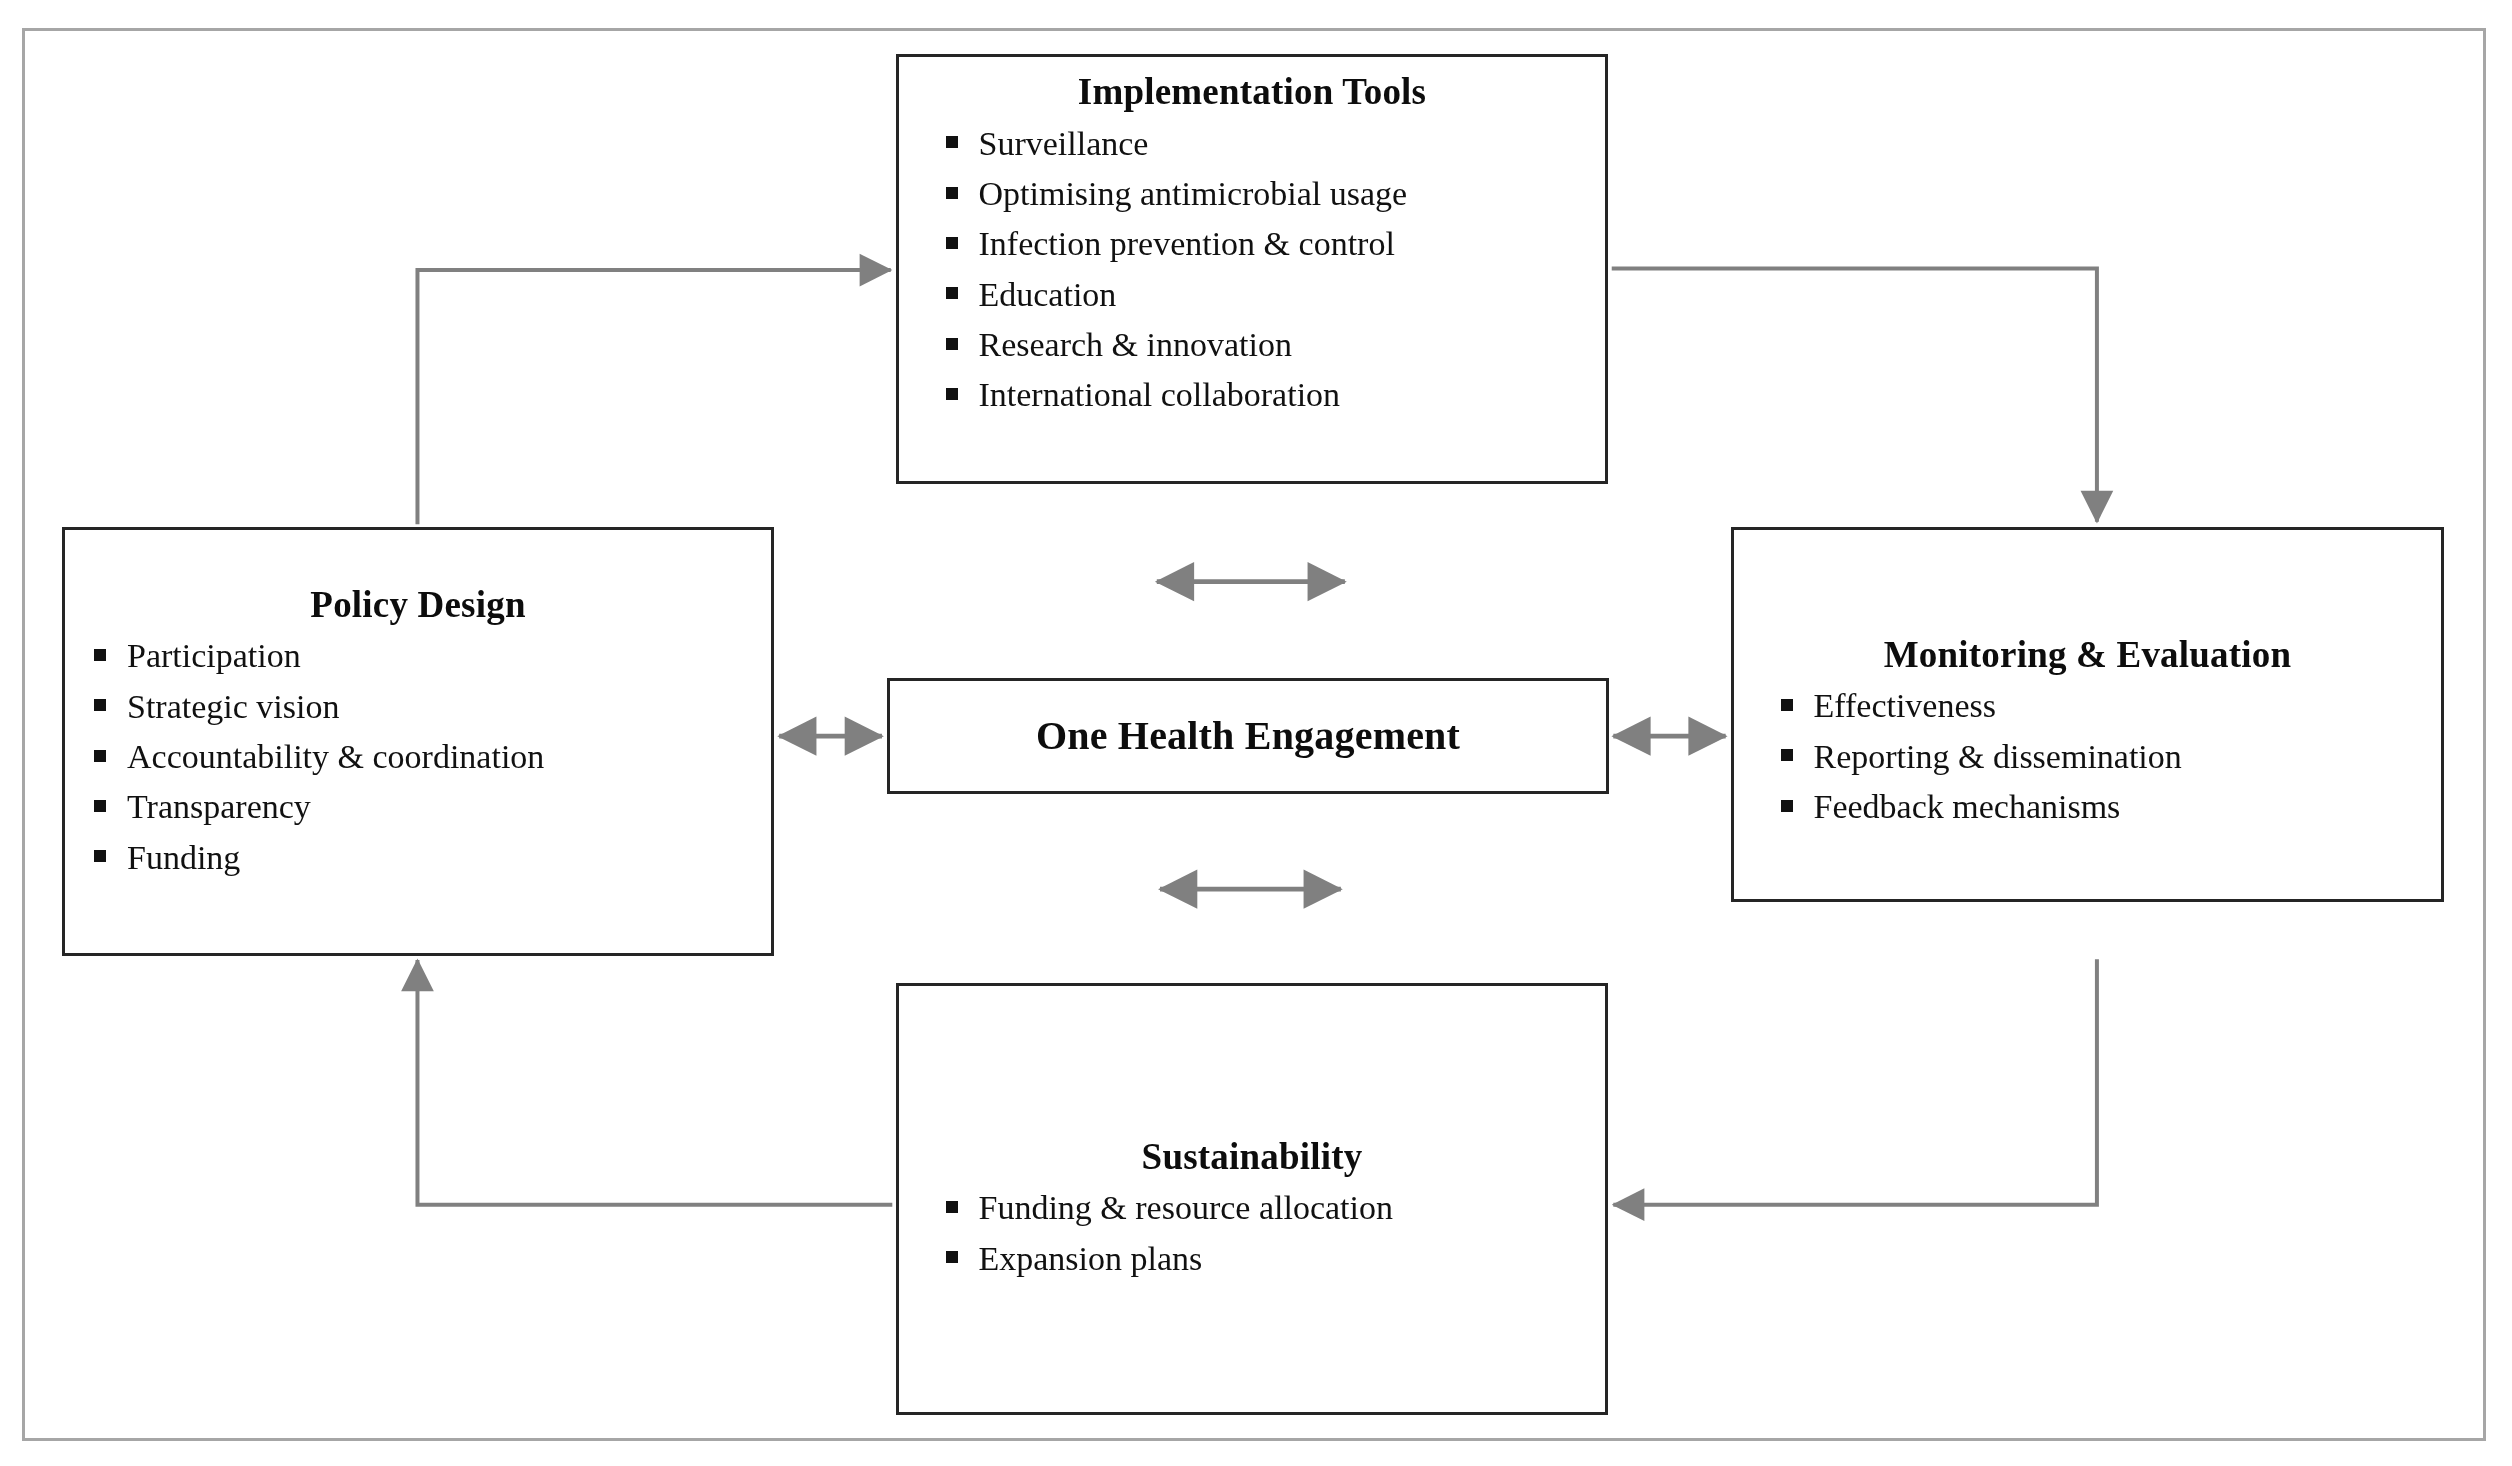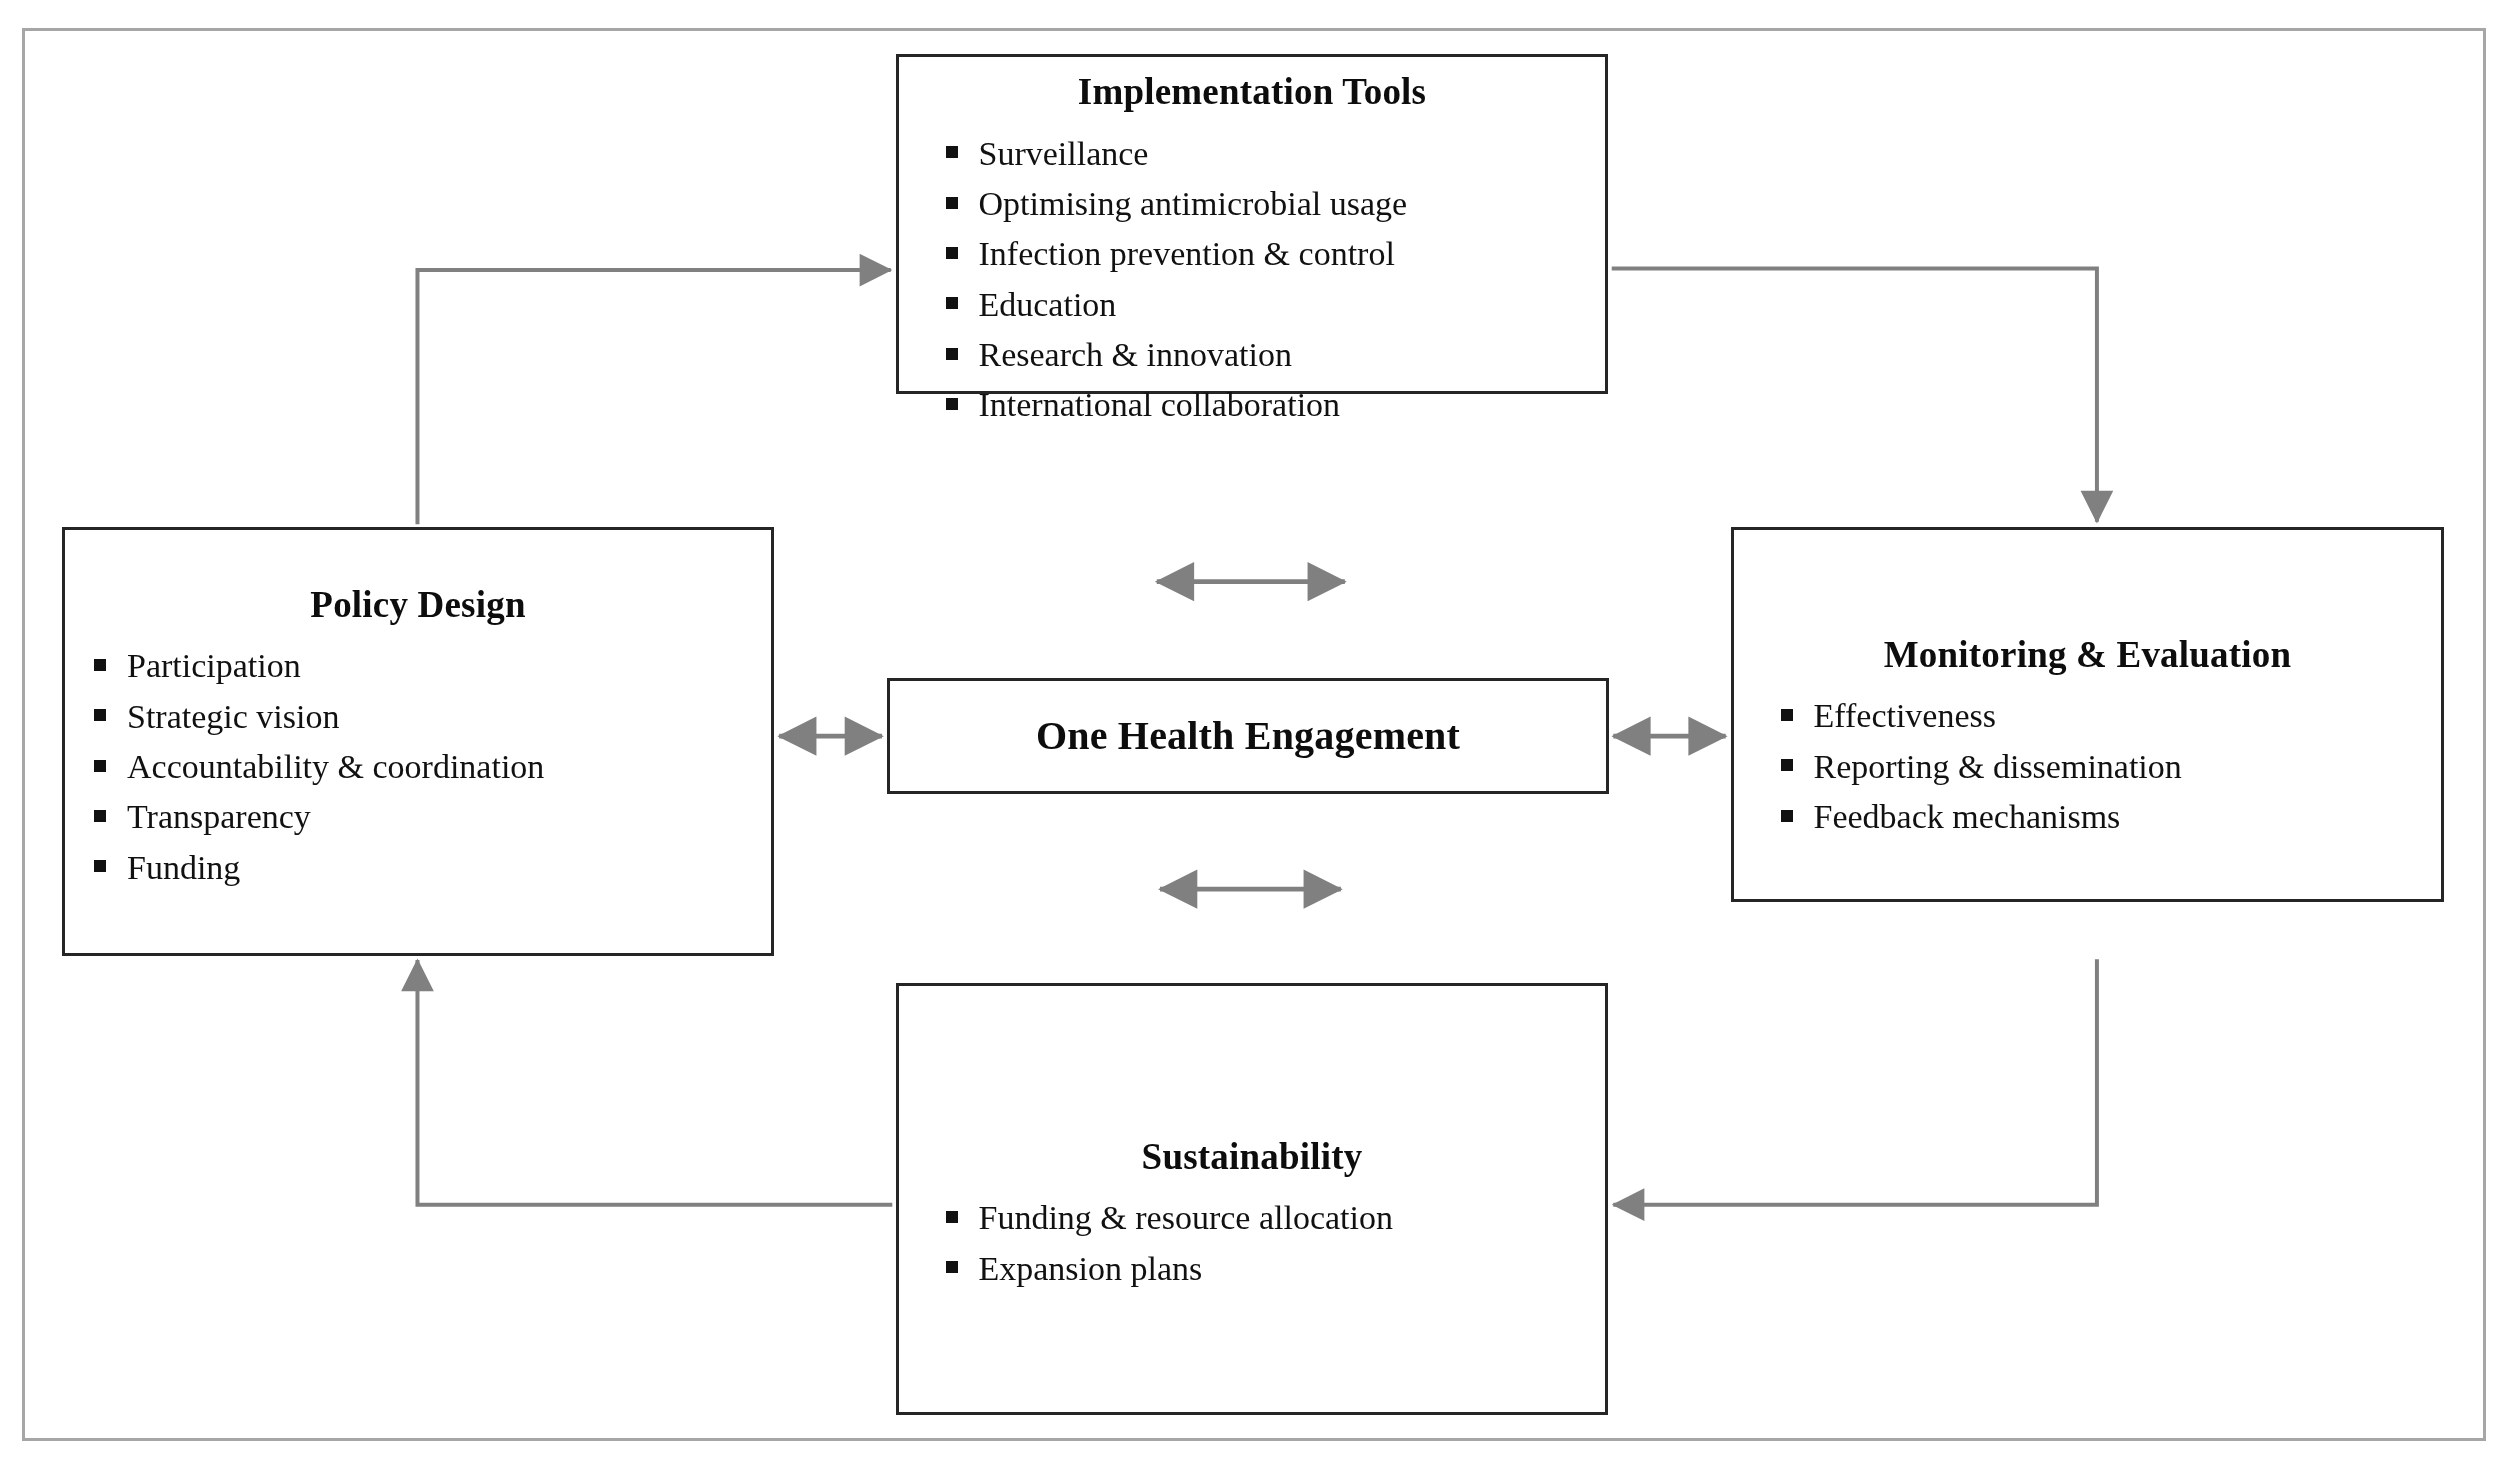--- a/index.html
+++ b/index.html
@@ -47,21 +47,21 @@
   .node-title {
     text-align: center;
     font-weight: bold;
     font-size: 37px;
     line-height: 1.12;
     color: #0d0d0d;
     letter-spacing: 0.2px;
   }
   .node-list {
     list-style: none;
-    margin: 16px;
+    margin: 6px;
     padding: 0;
   }
   .node-list li {
     position: relative;
     font-size: 34px;
     line-height: 1.48;
     color: #111111;
     padding-left: 62px;
     white-space: nowrap;
   }
@@ -73,21 +73,21 @@
     height: 12px;
     background: #111111;
     display: block;
   }
 
   
   #box-implementation {
     left: 896px;
     top: 54px;
     width: 712px;
-    height: 340px;
+    height: 430px;
     font-family: Liberation Serif, serif;
   }
   #box-implementation .node-title { margin: 14.3px 0 4.8px 0; }
   #box-implementation .node-list { margin-left: 17.5px; }
 
   #box-policy {
     left: 62px;
     top: 527px;
     width: 712px;
     height: 429px;

